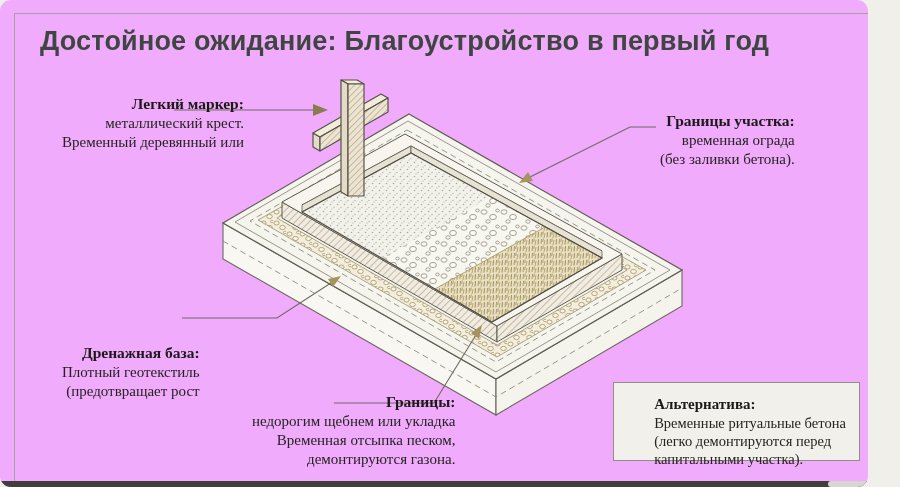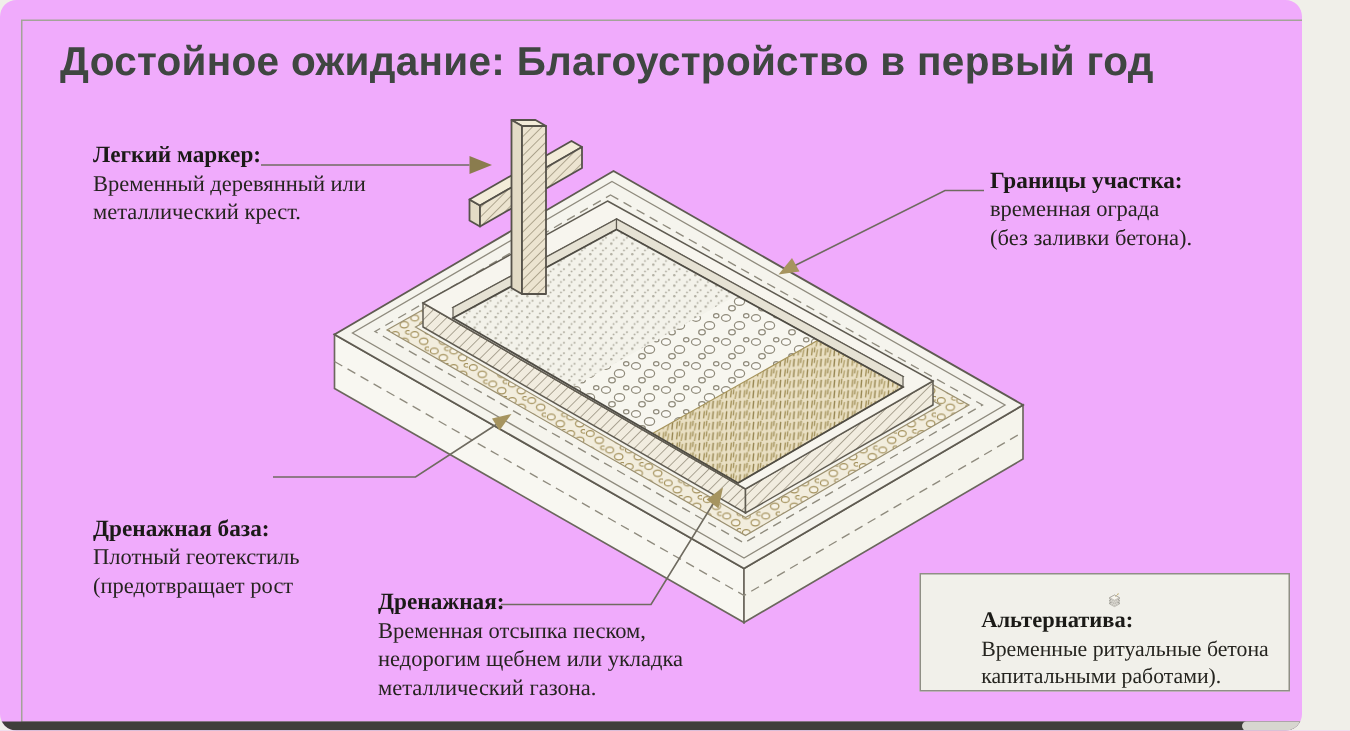--- a/index.html
+++ b/index.html
@@ -3,21 +3,21 @@
 <meta charset="utf-8">
 <style>
   html,body{margin:0;padding:0;background:#f0efe9;}
   .stage{position:relative;width:868px;height:487px;background:#f0abfc;overflow:hidden;
          font-family:"Liberation Serif", serif;border-radius:11px;}
   .frame{position:absolute;left:14px;top:13px;width:869px;height:467px;
          border:1px solid #a3a398;pointer-events:none;}
   .title{position:absolute;left:40px;top:26px;width:800px;
          font-family:"Liberation Sans", sans-serif;font-size:27px;font-weight:600;
          color:#3f4641;letter-spacing:.2px;}
-  .callout{position:absolute;font-size:15px;line-height:19px;color:#25241f;}
+  .callout{position:absolute;font-size:15px;line-height:19px;color:#25241f;text-align:right;}
   .callout .head{font-weight:bold;font-size:15.5px;color:#1b1a17;margin-bottom:1px;}
   .illus{position:absolute;left:0;top:0;}
   .altbox{position:absolute;left:613px;top:382px;width:247px;height:79px;
           border:1px solid #8f8f85;background:#f1f0ea;display:flex;align-items:center;
           padding:12px 0 0 13px;box-sizing:border-box;flex-direction:column;}
   .altbox .txt{margin-left:14px;font-size:14.5px;line-height:18px;color:#25241f;}
   .altbox .head{font-weight:bold;font-size:15px;color:#1b1a17;margin-bottom:1px;}
   .bottombar{position:absolute;left:0;top:481px;width:900px;height:6px;background:#403f3b;}
   .thumb{position:absolute;left:828px;top:481px;width:65px;height:6px;background:#d7d6cf;border-radius:3px;}
 </style>
@@ -118,61 +118,62 @@
     <g stroke="none">
       <polygon points="313,104 313,116 328,110" fill="#8a7c4e"></polygon>
       <polygon points="519,183 533,181 528,172" fill="#a6945f"></polygon>
       <polygon points="341,276 333,287 328,279" fill="#a6945f"></polygon>
       <polygon points="482,325 479,339 471,333" fill="#a6945f"></polygon>
     </g>
   </svg>
 
   <div class="callout" style="left:62px;top:94px;">
     <div class="head">Легкий маркер:</div>
+    <div>металлический крест.</div>
     <div>Временный деревянный или</div>
-    <div>металлический крест.</div>
   </div>
 
   <div class="callout" style="left:660px;top:111px;">
     <div class="head">Границы участка:</div>
     <div>временная ограда</div>
     <div>(без заливки бетона).</div>
   </div>
 
   <div class="callout" style="left:62px;top:307px;margin-top:36px;">
     <div class="head">Дренажная база:</div>
     <div>Плотный геотекстиль</div>
     <div>(предотвращает рост</div>
   </div>
 
   <div class="callout" style="left:252px;top:392px;">
-    <div class="head">Дренажная:</div>
+    <div class="head">Границы:</div>
+    <div>недорогим щебнем или укладка</div>
     <div>Временная отсыпка песком,</div>
-    <div>недорогим щебнем или укладка</div>
-    <div>металлический газона.</div>
+    <div>демонтируются газона.</div>
   </div>
 
   <div class="altbox">
     <svg width="46" height="52" viewBox="0 0 46 52">
       <g stroke="#55524a" stroke-width="1.2" fill="#f7f5ee" stroke-linejoin="round">
         <polygon points="23,27 40,36 40,40 23,49 6,40 6,36"></polygon>
         <polygon points="23,27 40,36 23,45 6,36"></polygon>
         <polygon points="23,18 40,27 40,31 23,40 6,31 6,27"></polygon>
         <polygon points="23,18 40,27 23,36 6,27"></polygon>
         <polygon points="23,9 40,18 40,22 23,31 6,22 6,18"></polygon>
         <polygon points="23,9 40,18 23,27 6,18"></polygon>
       </g>
       <g>
         <line x1="25" y1="15" x2="36" y2="5" stroke="#b29a55" stroke-width="1.6"></line>
         <polygon points="38,3 35,9 32,5" fill="#b29a55"></polygon>
       </g>
     </svg>
     <div class="txt">
       <div class="head">Альтернатива:</div>
       <div>Временные ритуальные бетона</div>
-      <div>капитальными работами).</div>
+      <div>(легко демонтируются перед</div>
+      <div>капитальными участка).</div>
     </div>
   </div>
 
   <div class="bottombar"></div>
   <div class="thumb"></div>
 
 </div>
 
 </body></html>

